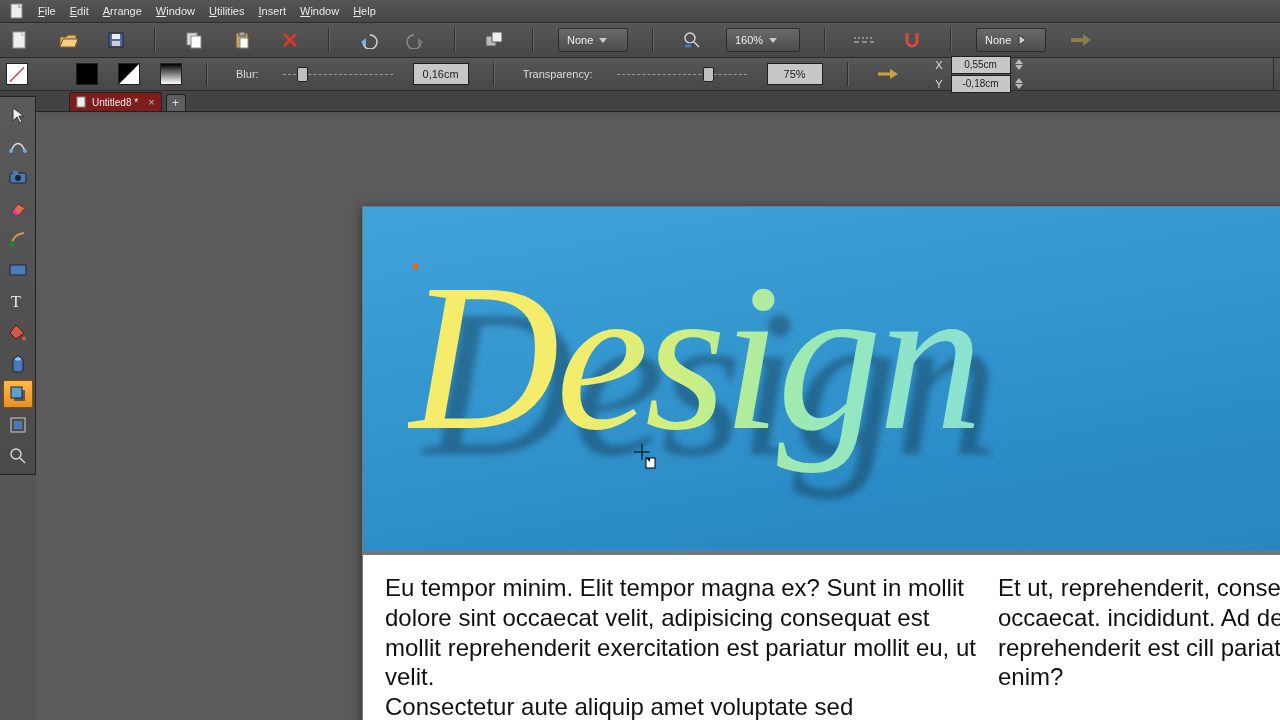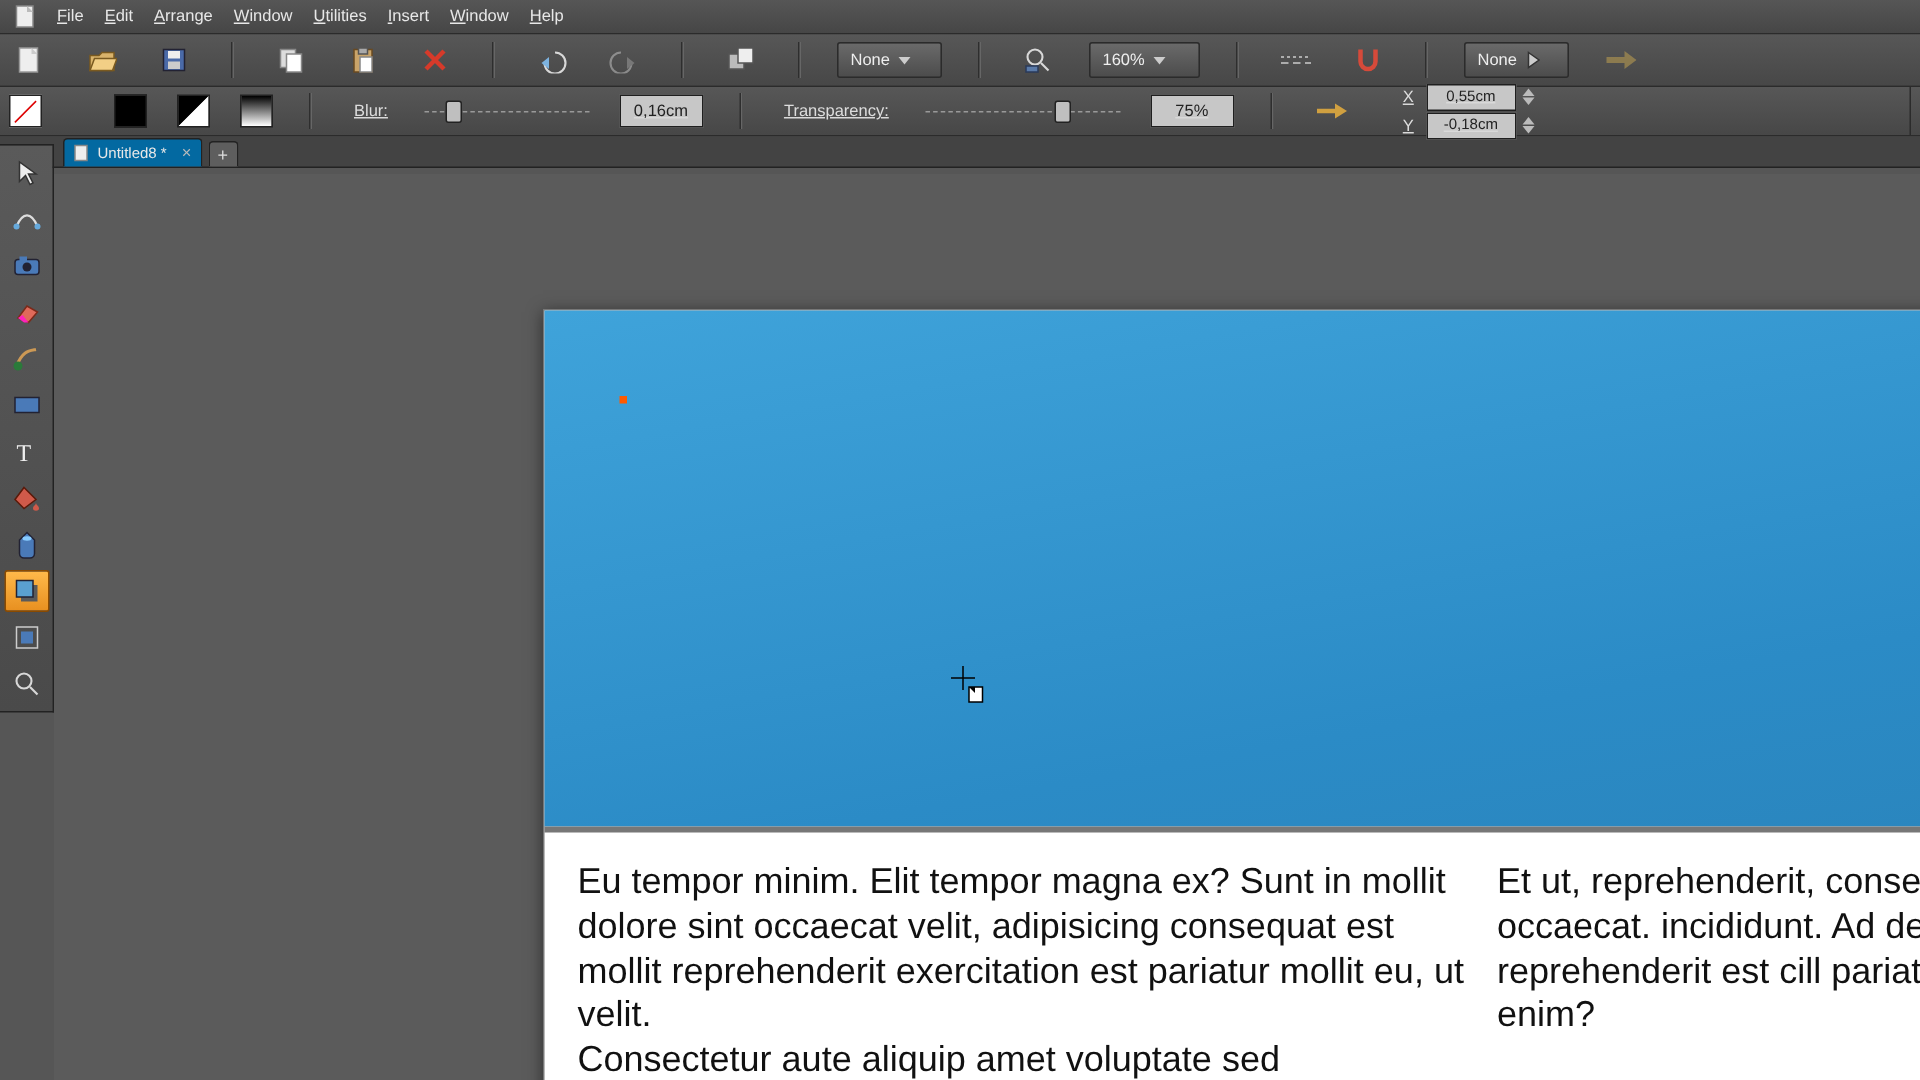--- a/index.html
+++ b/index.html
@@ -22,21 +22,21 @@
   
   .menubar{height:22px;background:linear-gradient(#565656,#464646);
     border-bottom:1px solid #2b2b2b;display:flex;align-items:center;padding:0 7px;}
   .menubar .appicon{width:16px;height:16px;margin:0 6px 0 2px;}
   .menubar .menuitem{padding:2px 7px;text-decoration:underline;
     text-decoration-color:transparent;color:#e8e8e8;}
   .menubar .menuitem:first-letter{text-decoration:underline;}
   
   .toolbar{background:linear-gradient(#575757,#474747);border-bottom:1px solid #2b2b2b;
     height:34px;display:flex;align-items:center;padding:0 6px;gap:20px;}
-  .row2{height:32px;text-decoration:underline;}
+  .row2{height:32px;}
   .tbtn{width:26px;height:26px;display:flex;align-items:center;justify-content:center;
     border:1px solid transparent;border-radius:2px;}
   .vsep{width:1px;height:24px;background:#2e2e2e;margin:0 4px;border-right:1px solid #666;}
   .dropdown{height:22px;background:linear-gradient(#6a6a6a,#4c4c4c);border:1px solid #2b2b2b;
     border-radius:2px;display:flex;align-items:center;padding:0 4px 0 8px;gap:6px;color:#eee;}
   .dropdown .arrow{width:0;height:0;border-left:4px solid transparent;
     border-right:4px solid transparent;border-top:5px solid #ccc;}
   .input-sm{width:50px;height:18px;background:var(--input-bg);border:1px solid #1f1f1f;
     text-align:center;color:var(--input-text);font-size:11px;}
   .slider{width:110px;height:20px;position:relative;display:flex;align-items:center;}
@@ -56,23 +56,23 @@
   .swatch{width:20px;height:20px;border:1px solid #222;}
   .sw-none{background:#fff;position:relative;}
   .sw-none::after{content:"";position:absolute;left:0;right:0;top:50%;
     border-top:1.5px solid #d00;transform:rotate(-45deg);}
   .sw-black{background:#000;}
   .sw-blackwhite{background:linear-gradient(135deg,#000 49%,#fff 51%);}
   .sw-gradient{background:linear-gradient(#000,#fff);}
   
   .tabstrip{height:20px;background:#434343;border-bottom:1px solid #222;display:flex;
     align-items:flex-end;padding-left:42px;}
-  .tab{height:18px;background:#0369a1;border:1px solid #222;border-bottom:none;
+  .tab{height:18px;background:#7f1d1d;border:1px solid #222;border-bottom:none;
     border-radius:3px 3px 0 0;display:flex;align-items:center;padding:0 6px;gap:6px;
-    font-size:10px;color:#e8e8e8;}
+    font-size:10px;color:#e8e8e8;margin-left:27px;}
   .tab .doc-ico{width:10px;height:12px;}
   .tab .close-x{font-size:11px;color:#bbb;margin-left:4px;}
   .newtab{width:18px;height:16px;background:#5e5e5e;border:1px solid #222;
     border-bottom:none;border-radius:3px 3px 0 0;display:flex;align-items:center;
     justify-content:center;margin-left:4px;color:#ddd;font-size:12px;}
   
   .toolpalette{position:absolute;left:0;top:96px;width:35px;
     background:linear-gradient(#5a5a5a,#4a4a4a);border:1px solid #222;
     border-left:none;display:flex;flex-direction:column;align-items:center;
     padding:4px 0;gap:3px;}
@@ -362,20 +362,24 @@
         <circle cx="8" cy="8" r="5" class="ico-stroke"></circle>
         <path d="M12 12l5 5" class="ico-stroke" stroke-width="2"></path>
       </svg>
   </div>
 </div>
 
 <div class="workspace">
   <div class="page">
     <div class="banner">
       <div class="handle" style="left:50px;top:57px"></div>
+      <div class="design-wrap">
+        <div class="design-shadow">Design</div>
+        <div class="design-text">Design</div>
+      </div>
     </div>
     <div class="cols">
       <div class="col1" style="white-space:pre-line">Eu tempor minim. Elit tempor magna ex? Sunt in mollit dolore sint occaecat velit, adipisicing consequat est mollit reprehenderit exercitation est pariatur mollit eu, ut velit.
 Consectetur aute aliquip amet voluptate sed</div>
       <div class="col2">Et ut, reprehenderit, consequat occaecat. incididunt. Ad deseru reprehenderit est cill pariatur culpa enim?</div>
     </div>
   </div>
 
   <div class="cursor-ico" style="left:598px;top:328px">
     <svg width="24" height="26">

